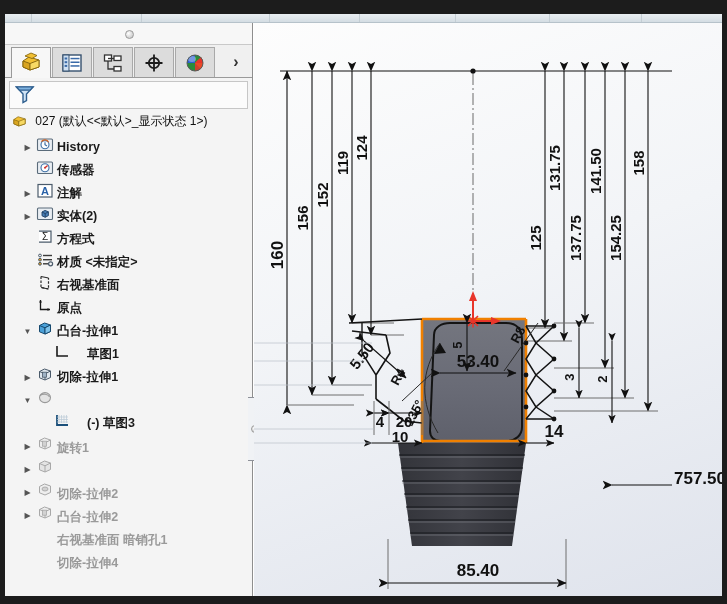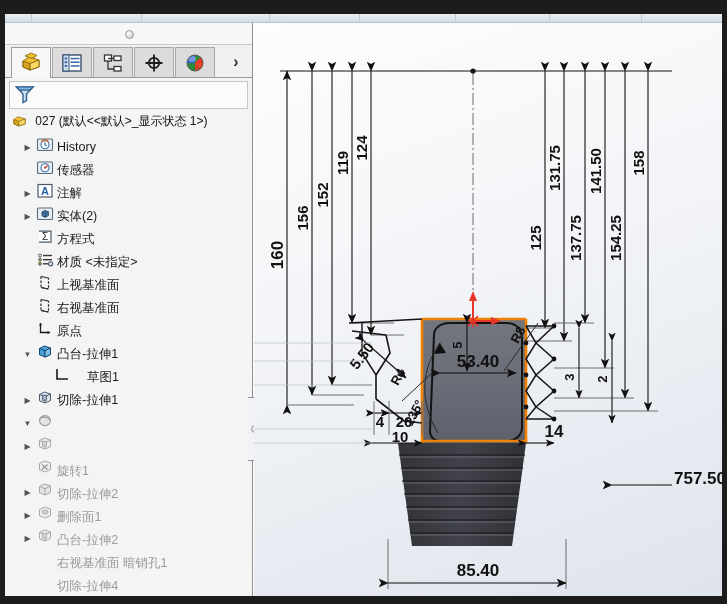--- a/index.html
+++ b/index.html
@@ -45,21 +45,21 @@
   .doc-title{position:relative;height:25px;line-height:25px;padding-left:6px;
              font-size:12px;color:#111;white-space:nowrap;}
   .doc-title .ti{display:inline-block;vertical-align:-4px;margin-right:4px;}
 
   .tree{position:absolute;left:0;top:113px;right:0;bottom:0;overflow:hidden;}
   .node{position:relative;height:23px;line-height:23px;white-space:nowrap;
         font-size:12.5px;color:#1a1a1a;}
   .node .arr{position:absolute;width:13px;height:23px;text-align:center;
              font-size:8px;color:#555;line-height:23px;}
   .node .ico{position:absolute;width:18px;height:23px;}
-  .node .lbl{position:absolute;}
+  .node .lbl{position:absolute;font-weight:bold;}
   .node.grey .lbl{color:#9a9a9a;margin-top:48px;}
 
   
   .lv0 .arr{left:16px;} .lv0 .ico{left:31px;} .lv0 .lbl{left:52px;} .lv1 .ico{left:49px;} .lv1 .lbl{left:82px;}
 
   
   .splitter{position:absolute;left:243px;top:383px;width:13px;height:62px;
             background:#f0f2f5;border:1px solid #8e9199;border-left:none;
             border-radius:0 3px 3px 0;}
   .splitter .sd{position:absolute;left:3px;top:27px;width:6px;height:6px;border-radius:50%;
@@ -255,30 +255,20 @@
       </div>
 
       <div class="node lv0">
         <span class="ico">
           <svg width="18" height="17" viewBox="0 0 18 17">
             <path d="M5 2.5 L5 13.5 L12.5 15 L12.5 4" fill="none" stroke="#2a2a2a" stroke-width="1.2" stroke-dasharray="2.4 1.6"></path>
             <path d="M5 2.5 L12.5 4" stroke="#2a2a2a" stroke-width="1.2"></path>
             <path d="M5 13.5 L12.5 15" stroke="#2a2a2a" stroke-width="1.2"></path>
           </svg>
         </span>
-        <span class="lbl">上视基准面</span>
-      </div>
-      <div class="node lv0">
-        <span class="ico">
-          <svg width="18" height="17" viewBox="0 0 18 17">
-            <path d="M5 2.5 L5 13.5 L12.5 15 L12.5 4" fill="none" stroke="#2a2a2a" stroke-width="1.2" stroke-dasharray="2.4 1.6"></path>
-            <path d="M5 2.5 L12.5 4" stroke="#2a2a2a" stroke-width="1.2"></path>
-            <path d="M5 13.5 L12.5 15" stroke="#2a2a2a" stroke-width="1.2"></path>
-          </svg>
-        </span>
         <span class="lbl">右视基准面</span>
       </div>
 
       <div class="node lv0">
         <span class="ico">
           <svg width="18" height="17" viewBox="0 0 18 17">
             <path d="M4.5 3 L4.5 12.5 L14 12.5" fill="none" stroke="#1a1a1a" stroke-width="1.3"></path>
             <path d="M4.5 3 L3 5.5 L6 5.5 Z" fill="#1a1a1a"></path>
             <path d="M14 12.5 L11.5 11 L11.5 14 Z" fill="#1a1a1a"></path>
           </svg>
@@ -325,42 +315,43 @@
         <span class="arr">▼</span>
         <span class="ico">
           <svg width="18" height="17" viewBox="0 0 18 17">
             <ellipse cx="9" cy="8.6" rx="5.5" ry="5" fill="#e4e4e4" stroke="#9a9a9a" stroke-width="1.1"></ellipse>
             <path d="M4 6.5 C7 4.2 12 5 13.6 8" fill="none" stroke="#9a9a9a" stroke-width="1.1"></path>
           </svg>
         </span>
         <span class="lbl">旋转1</span>
       </div>
 
+      <div class="node lv1">
+        <span class="ico">
+          <svg width="18" height="17" viewBox="0 0 18 17">
+            <path d="M3 3 L3 13 L14 13" fill="none" stroke="#1a4f7a" stroke-width="1.8"></path>
+            <path d="M5 3 L5 11 M7.5 3 L7.5 11 M10 3 L10 11 M12.5 3 L12.5 11" stroke="#b9c8d6" stroke-width="0.7"></path>
+            <path d="M3 5 L14 5 M3 7.5 L14 7.5 M3 10 L14 10" stroke="#b9c8d6" stroke-width="0.7"></path>
+          </svg>
+        </span>
+        <span class="lbl">(-) 草图3</span>
+      </div>
 
       <div class="node lv0 grey">
         <span class="arr">▶</span>
         <span class="ico">
           <svg width="18" height="17" viewBox="0 0 18 17">
             <path d="M3.5 5.5 L8.5 3 L14.5 5 L14.5 11.5 L9 14 L3.5 11.8 Z" fill="#eeeeee" stroke="#a8a8a8" stroke-width="1"></path>
             <path d="M3.5 5.5 L9 7.8 L14.5 5 M9 7.8 L9 14" fill="none" stroke="#a8a8a8" stroke-width="1"></path>
             <rect x="6.5" y="6.2" width="4" height="5" fill="#d2d2d2" stroke="#a8a8a8" stroke-width="0.8"></rect>
           </svg>
         </span>
         <span class="lbl">切除-拉伸2</span>
       </div>
 
-      <div class="node lv0 grey">
-        <span class="ico">
-          <svg width="18" height="17" viewBox="0 0 18 17">
-            <path d="M3.5 5.5 L8.5 3 L14.5 5 L14.5 11.5 L9 14 L3.5 11.8 Z" fill="#eeeeee" stroke="#a8a8a8" stroke-width="1"></path>
-            <path d="M6 6.5 L11.5 11.5 M11.5 6.5 L6 11.5" stroke="#9a9a9a" stroke-width="1.4"></path>
-          </svg>
-        </span>
-        <span class="lbl">删除面1</span>
-      </div>
 
       <div class="node lv0 grey">
         <span class="arr">▶</span>
         <span class="ico">
           <svg width="18" height="17" viewBox="0 0 18 17">
             <path d="M3.5 5.5 L8.5 3 L14.5 5 L14.5 11.5 L9 14 L3.5 11.8 Z" fill="#e4e4e4" stroke="#a8a8a8" stroke-width="1"></path>
             <path d="M3.5 5.5 L9 7.8 L14.5 5 M9 7.8 L9 14" fill="none" stroke="#a8a8a8" stroke-width="1"></path>
           </svg>
         </span>
         <span class="lbl">凸台-拉伸2</span>

